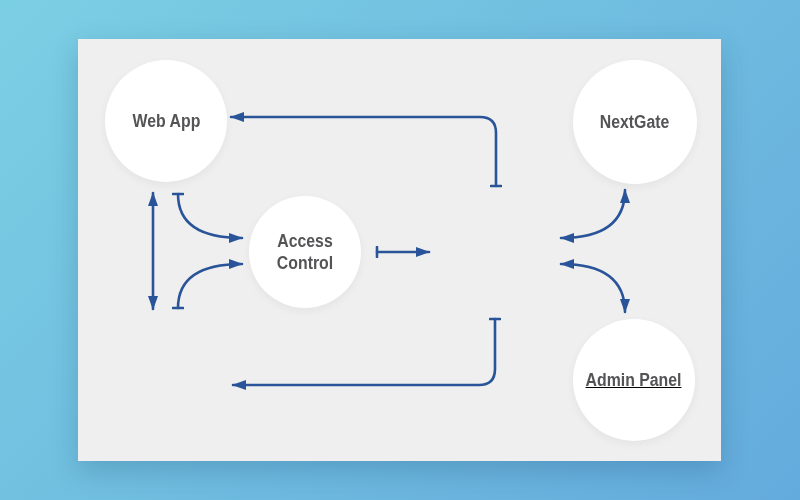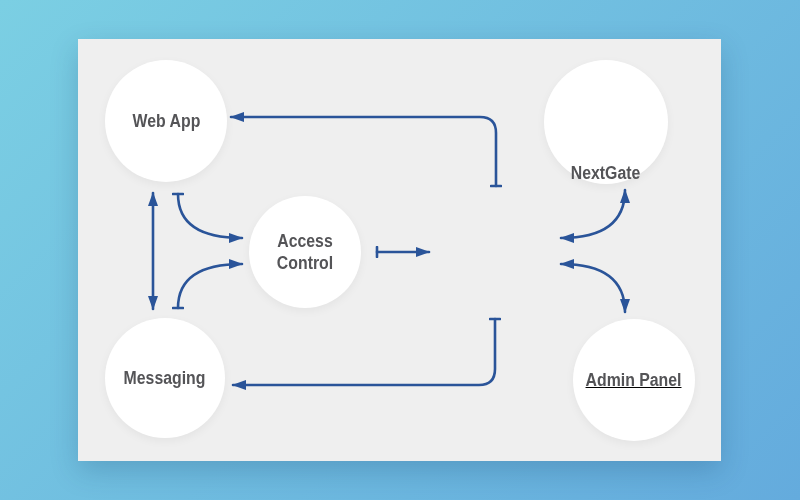--- a/index.html
+++ b/index.html
@@ -63,21 +63,21 @@
     color: var(--label);
     transform: scaleX(0.88);
     white-space: nowrap;
   }
   .node.wrap .label {
     white-space: normal;
     max-width: 74px;
   }
 
   .node-web-app      { left: 105px; top:  60px; width: 122px; height: 122px; }
-  .node-nextgate     { left: 544px; top:  60px; width: 124px; height: 124px; align-items: flex-end; }
+  .node-nextgate     { left: 573px; top:  60px; width: 124px; height: 124px; }
   .node-access-ctrl  { left: 249px; top: 196px; width: 112px; height: 112px; align-items: center; }
   .node-api          { left: 434px; top: 193px; width: 118px; height: 118px; }
   .node-messaging    { left: 105px; top: 318px; width: 120px; height: 120px; }
   .node-admin-panel  { left: 573px; top: 319px; width: 122px; height: 122px; text-decoration: underline; }
 </style>
 </head>
 <body>
 
 <div class="stage">
   <div class="canvas"></div>
@@ -115,20 +115,17 @@
 
   <div class="node node-nextgate">
     <span class="label">NextGate</span>
   </div>
 
   <div class="node node-access-ctrl wrap">
     <span class="label">Access Control</span>
   </div>
 
 
-  <div class="node node-messaging">
-    <span class="label">Messaging</span>
-  </div>
 
   <div class="node node-admin-panel">
     <span class="label">Admin Panel</span>
   </div>
 </div>
 
 </body></html>

